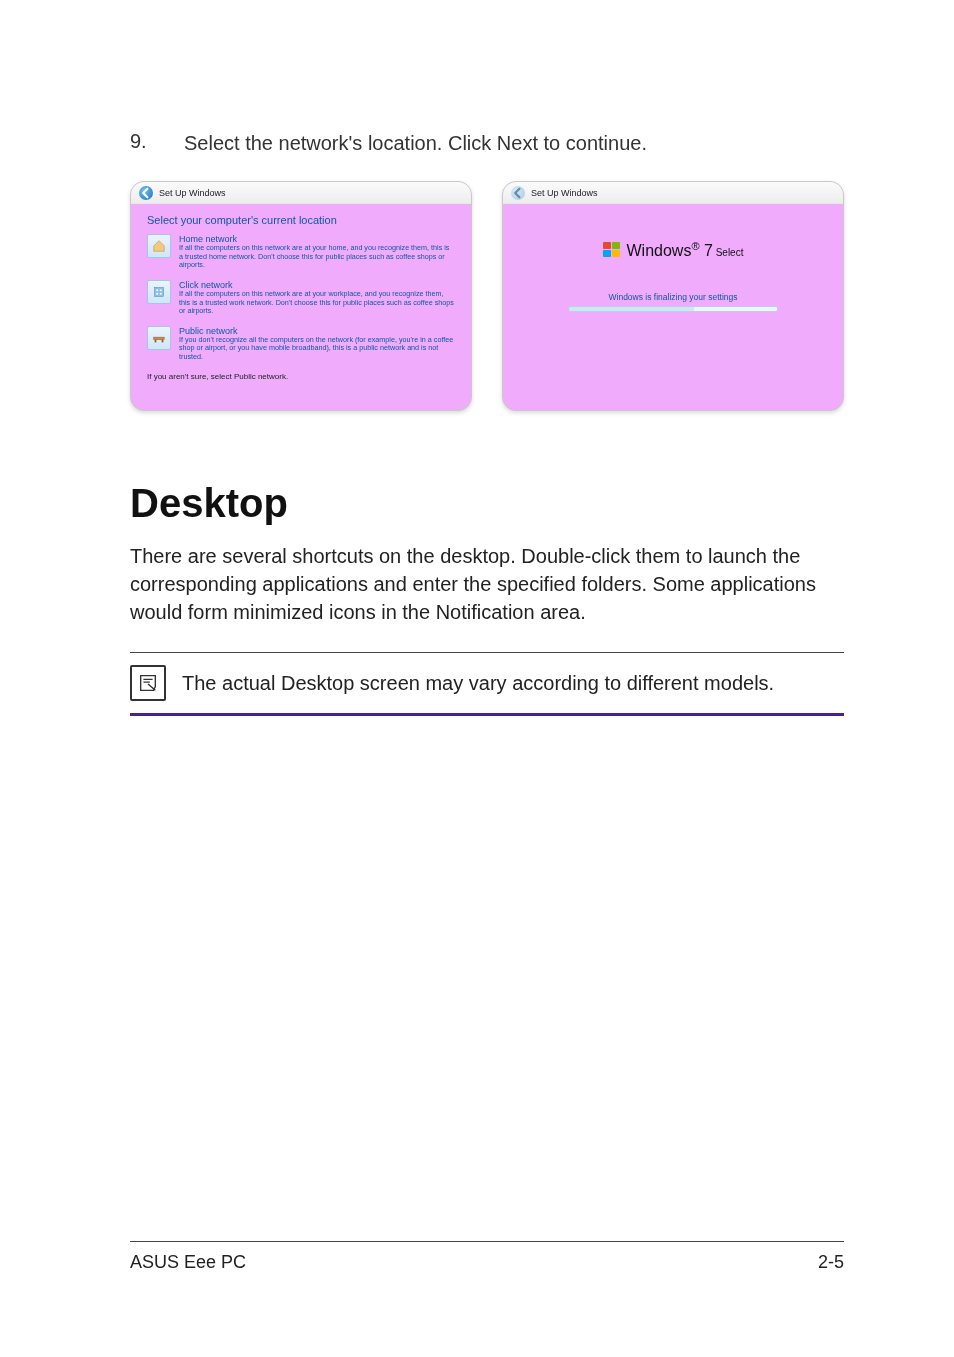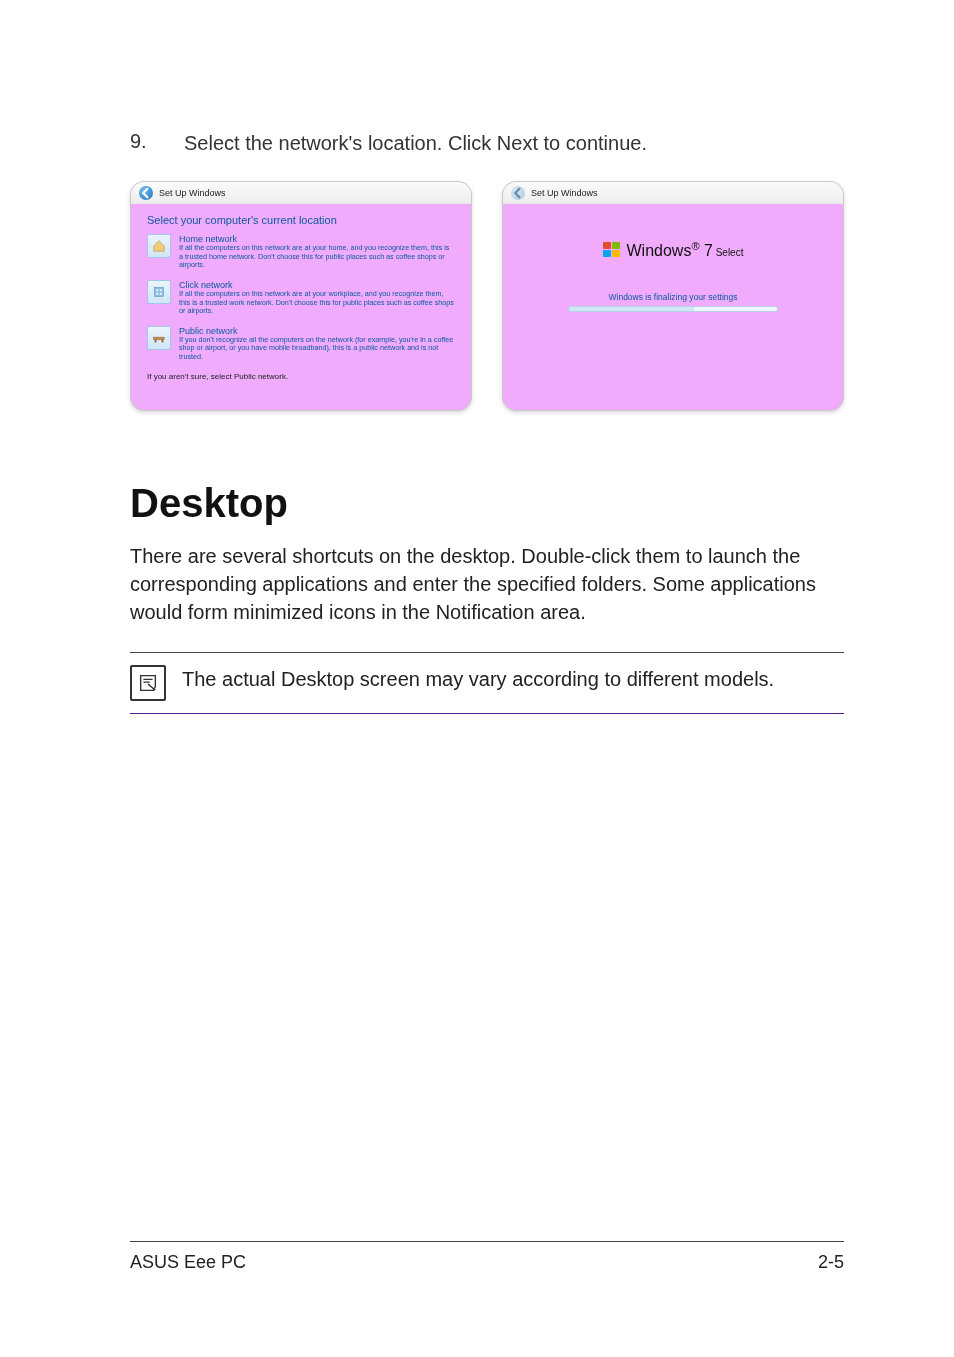--- a/index.html
+++ b/index.html
@@ -124,23 +124,24 @@
       margin-bottom: 16px;
     }
     .para {
       font-size: 20px;
       line-height: 1.4;
       color: #222;
       margin-bottom: 26px;
     }
     .callout {
       border-top: 1px solid #444;
-      border-bottom: 1px solid #4c1d95;
+      border-bottom: 3px solid #4c1d95;
       padding: 12px 0;
       display: flex;
+      align-items: center;
       gap: 16px;
     }
     .callout-icon {
       width: 36px; height: 36px;
       border: 2px solid #333;
       border-radius: 2px;
       display:flex;align-items:center;justify-content:center;
       flex-shrink:0;
     }
     .callout-icon svg { width: 22px; height: 22px; }

